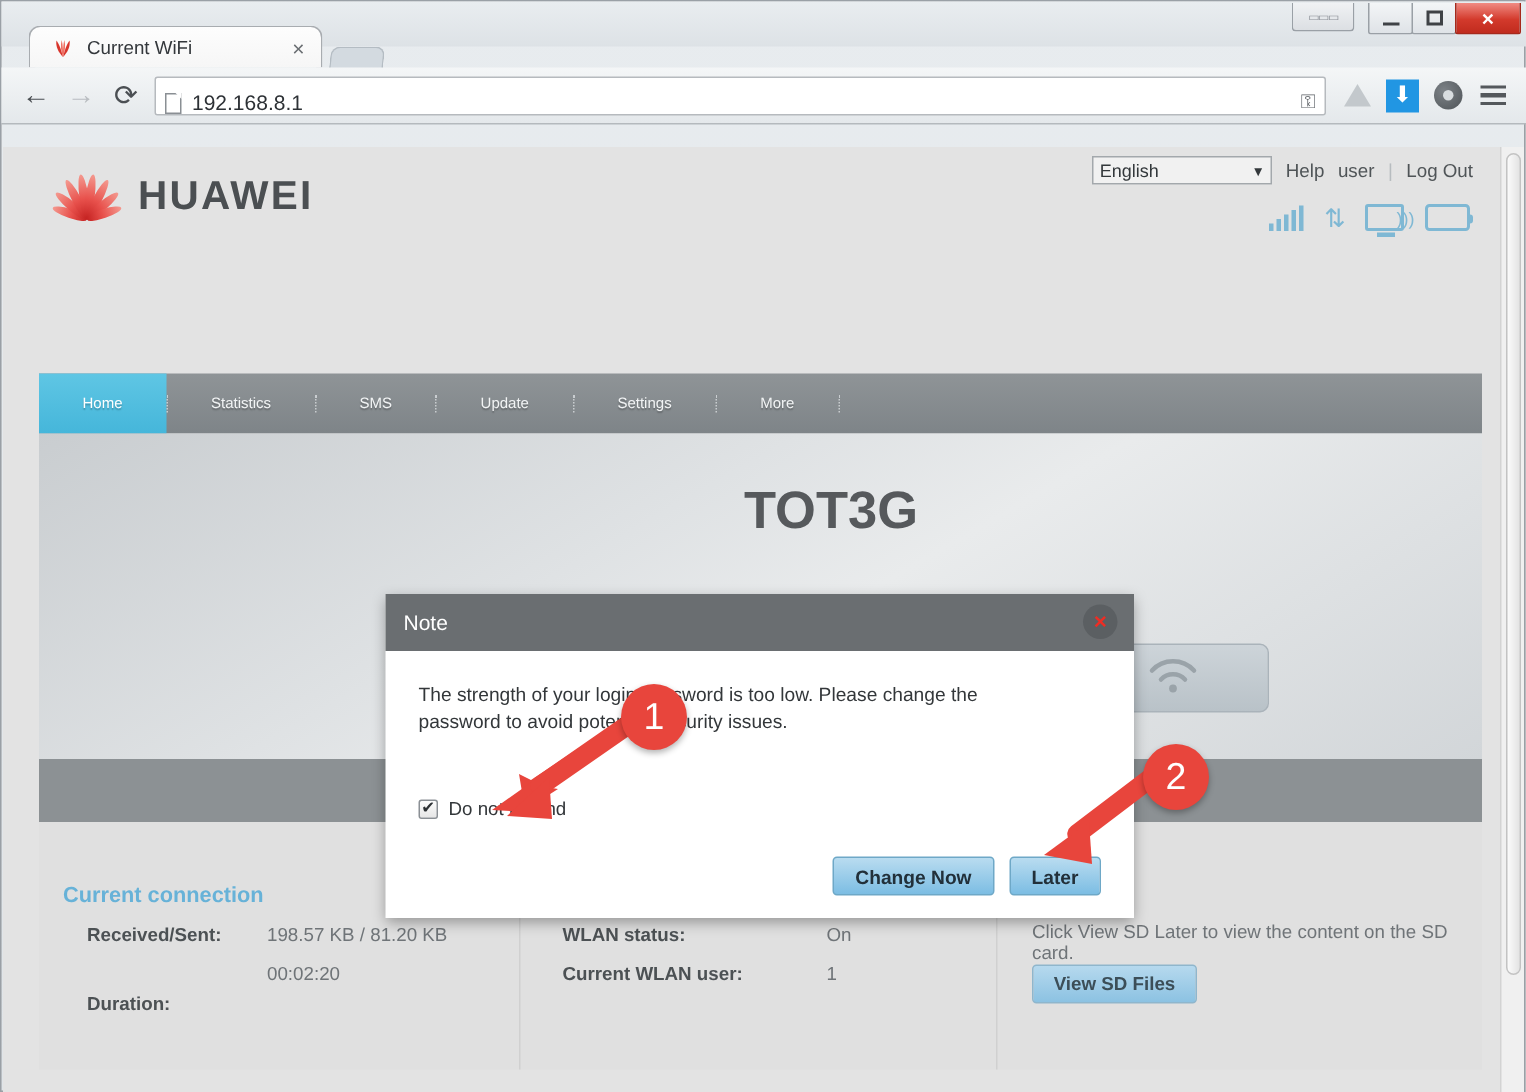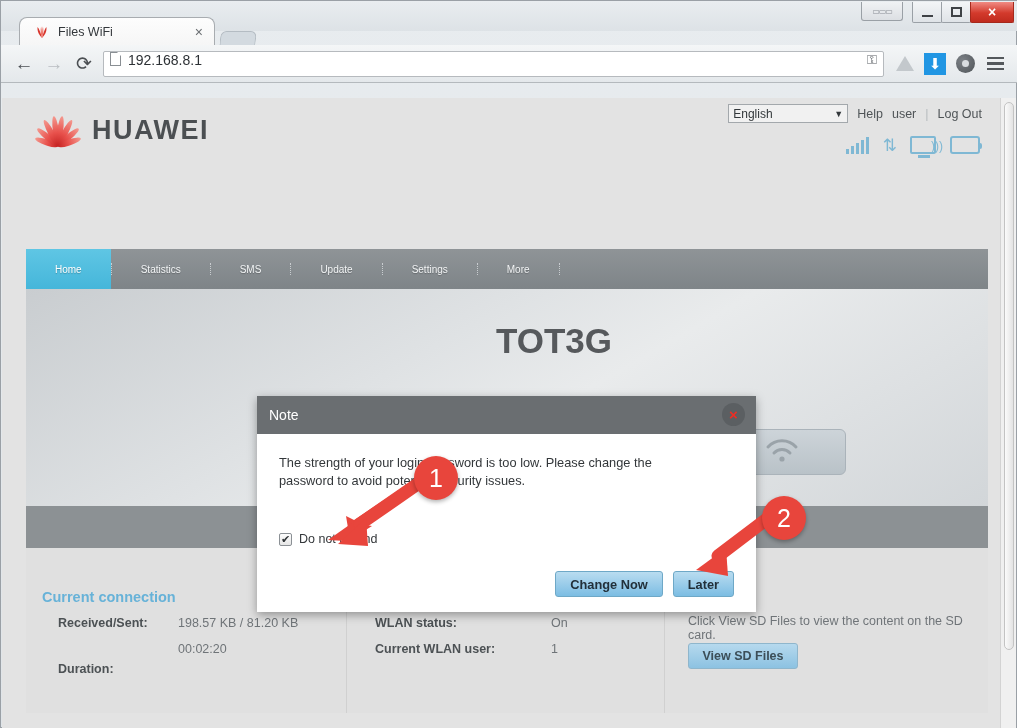--- a/index.html
+++ b/index.html
@@ -83,21 +83,21 @@
     display: flex; align-items: center; padding: 0 8px;
   }
   .navbtn {
     width: 30px; height: 28px; display: flex; align-items: center; justify-content: center;
     font-size: 19px; color: #4b4f53;
   }
   .navbtn.disabled { color: #b9bdc1; }
   #omnibox {
     flex: 1; height: 26px; margin: 0 6px 0 4px;
     background: #fff; border: 1px solid #b6babe; border-radius: 2px;
-    display: flex; align-items: flex-start; padding: 0 6px;
+    display: flex; align-items: flex-end; padding: 0 6px;
   }
   #page-icon {
     width: 11px; height: 14px; border: 1px solid #8a8f94; background: #fff;
     position: relative; flex: none; margin-right: 7px;
   }
   #page-icon:after {
     content: ""; position: absolute; right: -1px; top: -1px;
     border-left: 4px solid transparent; border-top: 4px solid #fff;
     border-right: 0; border-bottom: 0;
   }
@@ -278,21 +278,21 @@
       <span id="tab-favicon">
         <svg width="16" height="16" viewBox="0 0 16 16">
           <g fill="#d8352c">
             <path d="M8 14 C5 11 3 7 3.6 3 C5.2 5 6.8 9 8 14 Z"></path>
             <path d="M8 14 C11 11 13 7 12.4 3 C10.8 5 9.2 9 8 14 Z"></path>
             <path d="M8 14 C6.6 10 6.2 6 7.1 2.6 C7.9 5.5 8.1 9.8 8 14 Z" fill="#ef6f63"></path>
             <path d="M8 14 C9.4 10 9.8 6 8.9 2.6 C8.1 5.5 7.9 9.8 8 14 Z" fill="#ef6f63"></path>
           </g>
         </svg>
       </span>
-      <span id="tab-title">Files WiFi</span>
+      <span id="tab-title">Current WiFi</span>
       <span id="tab-close">×</span>
     </div>
     <div id="newtab"></div>
   </div>
 
   <div id="toolbar">
     <div class="navbtn">←</div>
     <div class="navbtn disabled">→</div>
     <div class="navbtn">⟳</div>
     <div id="omnibox">
@@ -410,21 +410,21 @@
         <div class="row-label" style="left:32px; top:68px;">Received/Sent:</div>
         <div class="row-value" style="left:152px; top:68px;">198.57 KB / 81.20 KB</div>
         <div class="row-label" style="left:32px; top:94px;margin-top:20px;">Duration:</div>
         <div class="row-value" style="left:152px; top:94px;">00:02:20</div>
 
         <div class="row-label" style="left:349px; top:68px;">WLAN status:</div>
         <div class="row-value" style="left:525px; top:68px;">On</div>
         <div class="row-label" style="left:349px; top:94px;">Current WLAN user:</div>
         <div class="row-value" style="left:525px; top:94px;">1</div>
 
-        <div class="hint-text" style="left:662px; top:66px; width:300px;">Click View SD Files to view the content on the SD card.</div>
+        <div class="hint-text" style="left:662px; top:66px; width:300px;">Click View SD Later to view the content on the SD card.</div>
         <div id="view-sd-btn">View SD Files</div>
       </div>
 
       <div id="dialog">
         <div id="dialog-title-bar">
           <span id="dialog-title">Note</span>
           <span id="dialog-close">×</span>
         </div>
         <div id="dialog-message">The strength of your login password is too low. Please change the password to avoid potential security issues.</div>
         <div id="do-not-remind-row">

